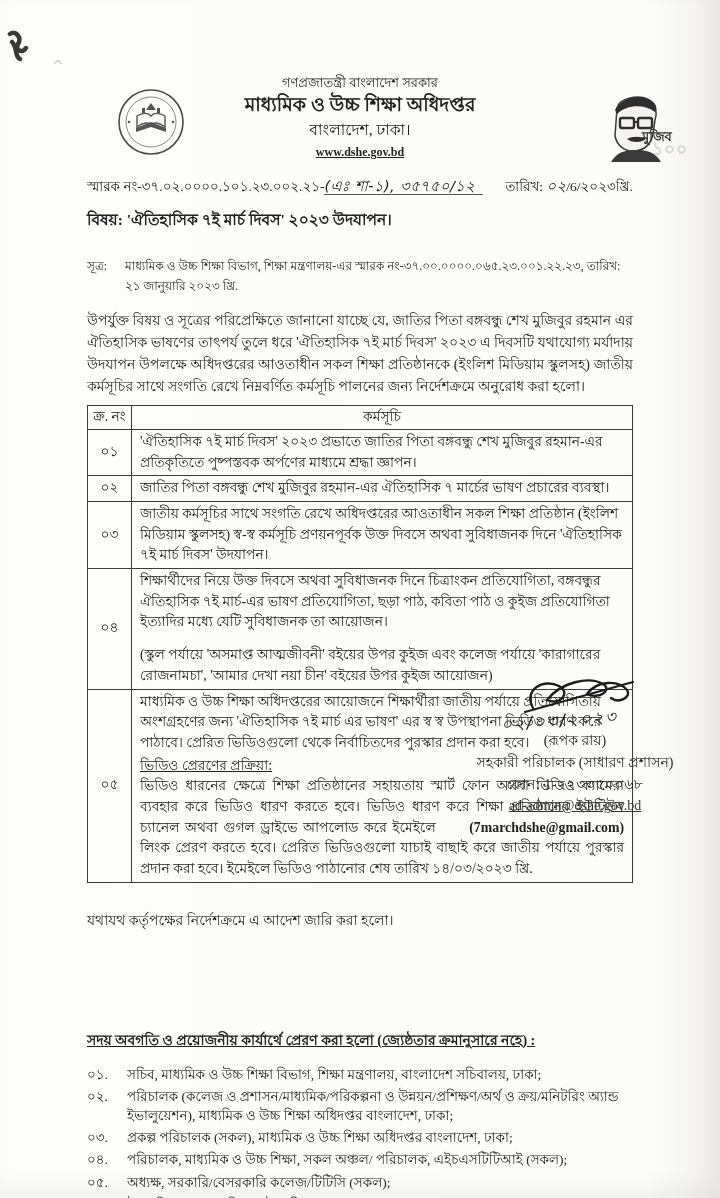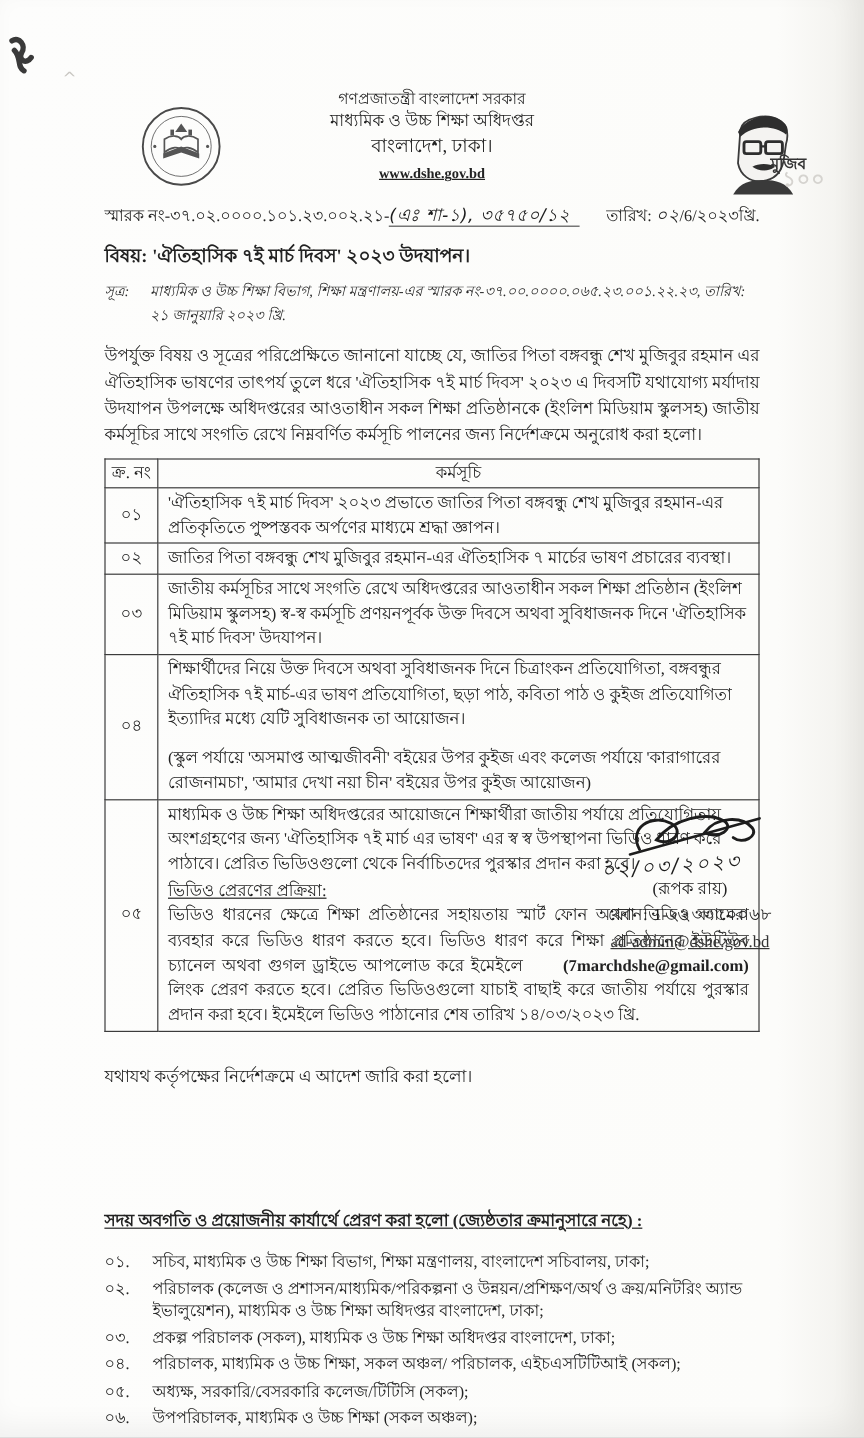--- a/index.html
+++ b/index.html
@@ -14,38 +14,38 @@
     color:#222;
     overflow:hidden;
   }
   
   .corner-mark { position:absolute; left:6px; top:28px; }
   .caret-mark { position:absolute; left:52px; top:58px; color:#c9c7c2; font-size:14px; font-family:"DejaVu Sans",sans-serif; }
 
   
   .header { position:relative; padding-top:74px; text-align:center; line-height:1.4; }
   .h-line1 { font-size:13px; }
-  .h-line2 { font-size:14px; }
+  .h-line2 { font-size:19px;font-weight:bold; }
   .h-line3 { font-size:15.5px; }
   .h-site  { font-size:12px; font-weight:bold; text-decoration:underline; color:#222; display:inline-block; margin-top:1px; }
   .seal  { position:absolute; left:116px; top:86px; }
   .mujib { position:absolute; right:24px; top:94px; width:120px; }
   .mujib-text { position:absolute; left:66px; top:36px; line-height:1; text-align:left; }
   .mujib-name { font-size:13px; font-weight:bold; color:#333; display:block; }
   .mujib-100  { font-size:17px; font-weight:bold; color:#d5d3cf; display:block; margin-left:10px; margin-top:-2px; letter-spacing:1px; }
 
   .content-x { margin-left:87px; margin-right:87px; }
 
   
   .memo-row { display:flex; justify-content:space-between; align-items:flex-end; margin-top:12px; font-size:13.5px; white-space:nowrap; }
   .hand { font-family:"DejaVu Sans",sans-serif; font-style:italic; font-size:14.5px; letter-spacing:0.5px; color:#1c1c1c; }
   .memo-hand { border-bottom:1px solid #555; padding-right:8px; }
 
   .subject { margin-top:9px; font-weight:bold; font-size:15.5px; }
-  .source-row { margin-top:7px; font-size:12px; display:flex; color:#2a2a2a;font-style:italic; }
+  .source-row { margin-top:23px; font-size:12px; display:flex; color:#2a2a2a; }
   .source-label { width:38px; flex:none; }
   .body-para { margin-top:13px; font-size:14px; line-height:1.58; text-align:justify; }
 
   
   table.program { margin-top:7px; width:546px; border-collapse:collapse; font-size:13.8px; line-height:1.5; }
   table.program th, table.program td { border:1px solid #3c3c3c; padding:2px 8px; vertical-align:middle; }
   table.program th { font-weight:normal; text-align:center; padding:1px 4px; }
   td.cell-no { width:44px; text-align:center; }
   td.cell-text p + p { margin-top:12px; }
   .proc-head { font-weight:normal; text-decoration:underline; margin-top:2px !important; }
@@ -178,20 +178,21 @@
 
   <div class="sig-block">
     <div class="sig-scribble">
       <svg width="150" height="52" viewBox="0 0 150 52">
         <path d="M18 36 C 8 18, 28 6, 44 14 C 56 20, 46 34, 32 28 C 46 10, 74 4, 88 12 C 98 18, 84 28, 72 22 C 82 8, 104 8, 112 18 C 117 25, 104 32, 96 26" stroke="#1d1d1d" stroke-width="2.4" fill="none" stroke-linecap="round"></path>
         <path d="M10 40 L118 10" stroke="#1d1d1d" stroke-width="2.2" stroke-linecap="round"></path>
       </svg>
     </div>
     <div class="sig-date hand">০২/০৩/২০২৩</div>
     <div class="sig-name">(রূপক রায়)</div>
+    <div>সহকারী পরিচালক (সাধারণ প্রশাসন)</div>
     <div class="sig-phone">ফোন: 1-২২৩৩৫০০৬৮</div>
     <div><span class="sig-email">ad-admin@dshe.gov.bd</span></div>
   </div>
 
   <div class="distribution">
     <div class="dist-heading">সদয় অবগতি ও প্রয়োজনীয় কার্যার্থে প্রেরণ করা হলো (জ্যেষ্ঠতার ক্রমানুসারে নহে) :</div>
     <div class="dist-list">
       <div class="dist-item">
           <span class="dist-num">০১.</span>
           <span class="dist-txt">সচিব, মাধ্যমিক ও উচ্চ শিক্ষা বিভাগ, শিক্ষা মন্ত্রণালয়, বাংলাদেশ সচিবালয়, ঢাকা;</span>

